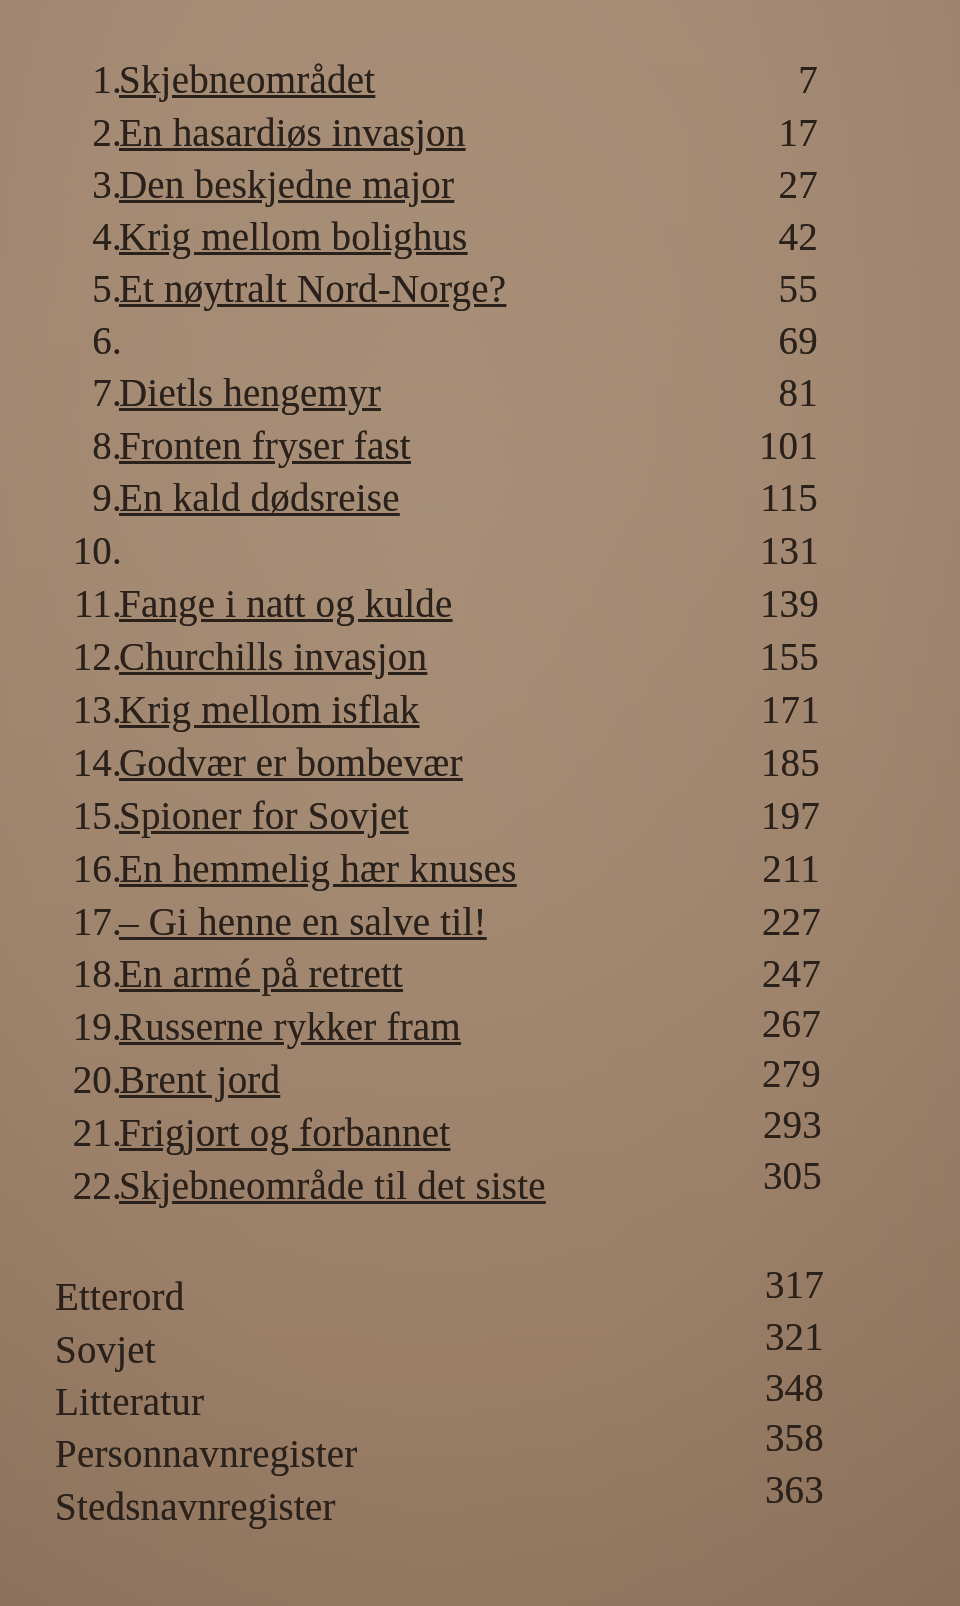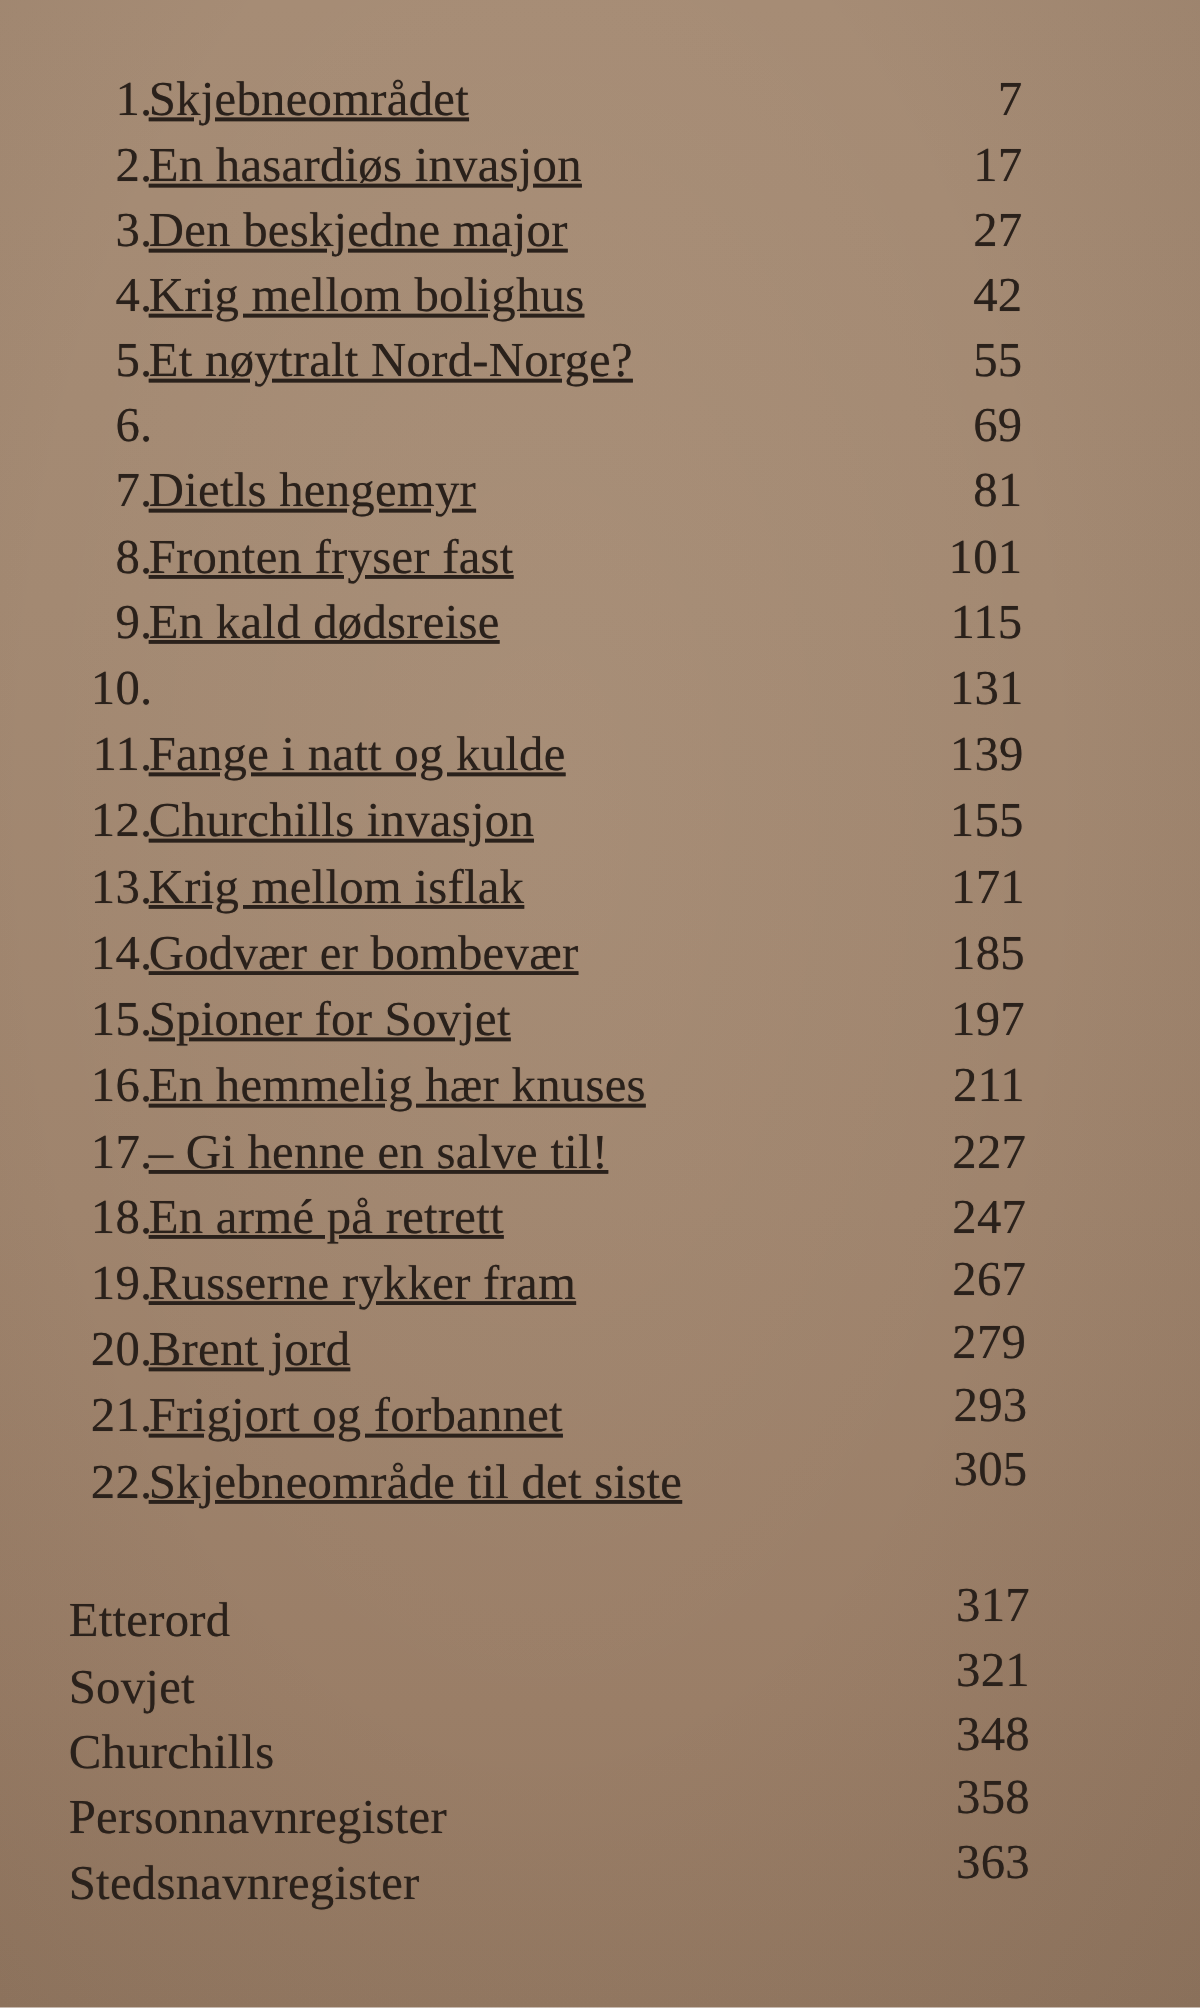--- a/index.html
+++ b/index.html
@@ -186,21 +186,21 @@
 
     <div class="row" style="top:1271px;">
       <span class="back-title">Etterord</span>
       <span class="page-no" style="right:136px; top:-12px;">317</span>
     </div>
     <div class="row" style="top:1324px;">
       <span class="back-title">Sovjet</span>
       <span class="page-no" style="right:136px; top:-13px;">321</span>
     </div>
     <div class="row" style="top:1376px;">
-      <span class="back-title">Churchills</span>
+      <span class="back-title">Litteratur</span>
       <span class="page-no" style="right:136px; top:-14px;">348</span>
     </div>
     <div class="row" style="top:1428px;">
       <span class="back-title">Personnavnregister</span>
       <span class="page-no" style="right:136px; top:-16px;">358</span>
     </div>
     <div class="row" style="top:1481px;">
       <span class="back-title">Stedsnavnregister</span>
       <span class="page-no" style="right:136px; top:-17px;">363</span>
     </div>

